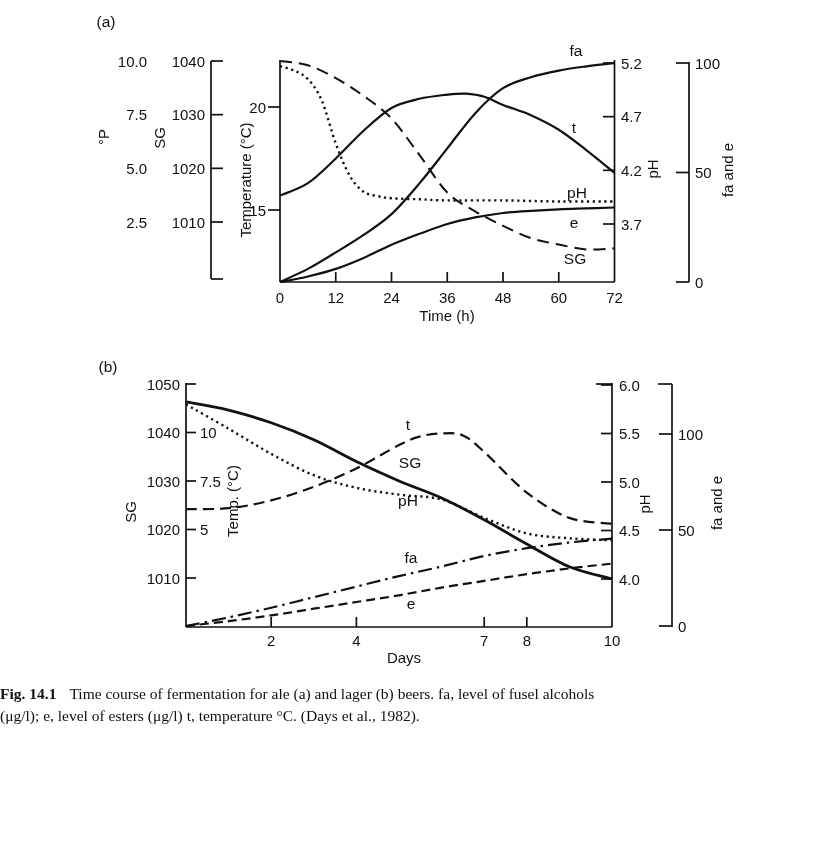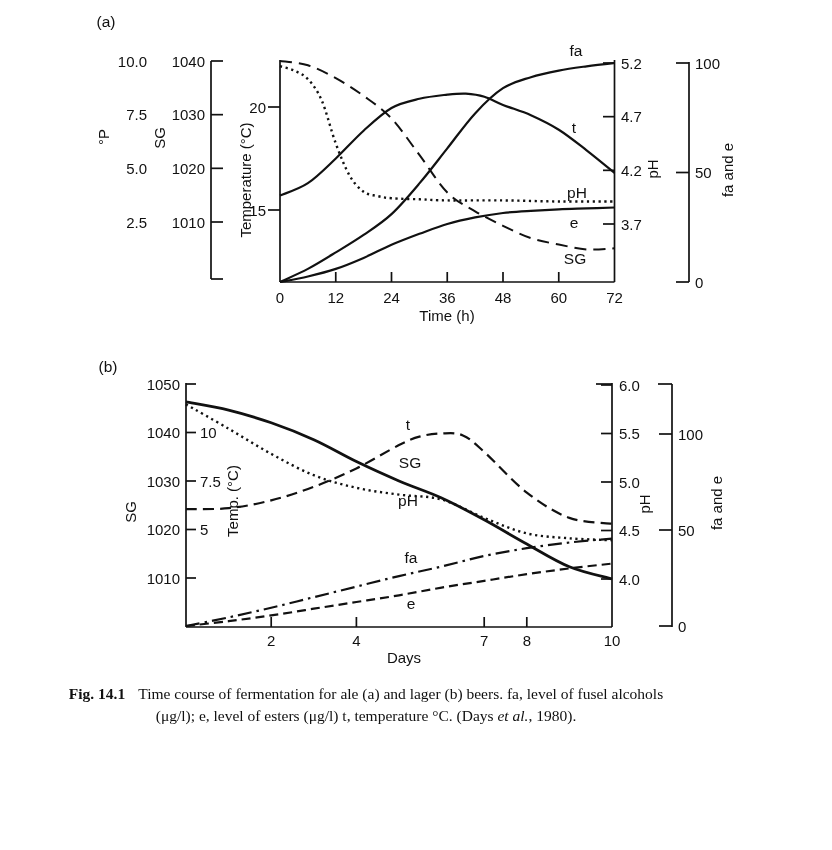--- a/index.html
+++ b/index.html
@@ -1,23 +1,23 @@
 <!DOCTYPE html>
 <html><head>
 <meta charset="utf-8">
 <style>
   html,body{margin:0;padding:0;background:#fff;}
   #page{position:relative;width:832px;height:850px;background:#ffffff;overflow:hidden;
         font-family:"Liberation Sans", sans-serif;color:#111;}
   #figsvg{display:block;}
   #figsvg text{fill:#111;}
-  .caption{width:732px;text-align:center;font-family:"Liberation Serif", serif;
+  .caption{width:732px;text-align:left;font-family:"Liberation Serif", serif;
            font-size:15.5px;line-height:22px;color:#101010;margin-top:5px;}
   .cap-fig{font-weight:bold;padding-right:13px;}
-  .cap-it{font-style:italic;margin-top:24px;}
+  .cap-it{margin-top:24px;}
 </style>
 </head>
 <body>
 
 <div id="page">
   <svg id="figsvg" width="832" height="678" viewBox="0 0 832 678">
     <g id="panel-a">
         <text x="106" y="21" font-size="15.5" text-anchor="middle" dominant-baseline="central">(a)</text>
         <line x1="280" y1="60" x2="280" y2="282" stroke="#111" stroke-width="1.7"></line>
         <line x1="280" y1="282" x2="614.5" y2="282" stroke="#111" stroke-width="1.7"></line>
@@ -143,15 +143,15 @@
         <text x="408" y="424" font-size="15.5" text-anchor="middle" dominant-baseline="central">t</text>
         <path d="M186.0,626.0C193.1,624.6,214.4,620.4,228.6,617.4C242.8,614.3,257.0,611.1,271.2,607.8C285.4,604.4,299.6,600.7,313.8,597.2C328.0,593.7,342.2,590.2,356.4,586.6C370.6,583.1,384.8,579.4,399.0,576.1C413.2,572.7,427.4,569.8,441.6,566.5C455.8,563.1,470.0,559.0,484.2,555.9C498.4,552.9,512.6,550.5,526.8,548.2C541.0,546.0,555.2,544.1,569.4,542.5C583.6,540.9,604.9,539.3,612.0,538.6" fill="none" stroke="#111" stroke-width="2.2" stroke-linecap="butt" stroke-dasharray="14,5,2.5,5"></path>
         <text x="411" y="557" font-size="15.5" text-anchor="middle" dominant-baseline="central">fa</text>
         <path d="M186.0,626.0C193.1,625.2,214.4,623.0,228.6,621.2C242.8,619.4,257.0,617.5,271.2,615.4C285.4,613.4,299.6,611.0,313.8,608.7C328.0,606.5,342.2,604.2,356.4,602.0C370.6,599.8,384.8,597.7,399.0,595.3C413.2,592.9,427.4,590.0,441.6,587.6C455.8,585.2,470.0,583.1,484.2,580.9C498.4,578.6,512.6,576.2,526.8,574.2C541.0,572.1,555.2,570.2,569.4,568.4C583.6,566.6,604.9,564.4,612.0,563.6" fill="none" stroke="#111" stroke-width="2.2" stroke-linecap="butt" stroke-dasharray="9,5"></path>
         <text x="411" y="603" font-size="15.5" text-anchor="middle" dominant-baseline="central">e</text>
       </g>
   </svg>
 
   <div class="caption">
     <div><span class="cap-fig">Fig. 14.1</span><span>Time course of fermentation for ale (a) and lager (b) beers. fa, level of fusel alcohols</span></div>
-    <div><span>(μg/l); e, level of esters (μg/l) t, temperature °C. (Days </span><span class="cap-it">et al.</span><span>, 1980).</span></div>
+    <div><span>(μg/l); e, level of esters (μg/l) t, temperature °C. (Days </span><span class="cap-it">et al.</span><span>, 1982).</span></div>
   </div>
 </div>
 
 </body></html>

